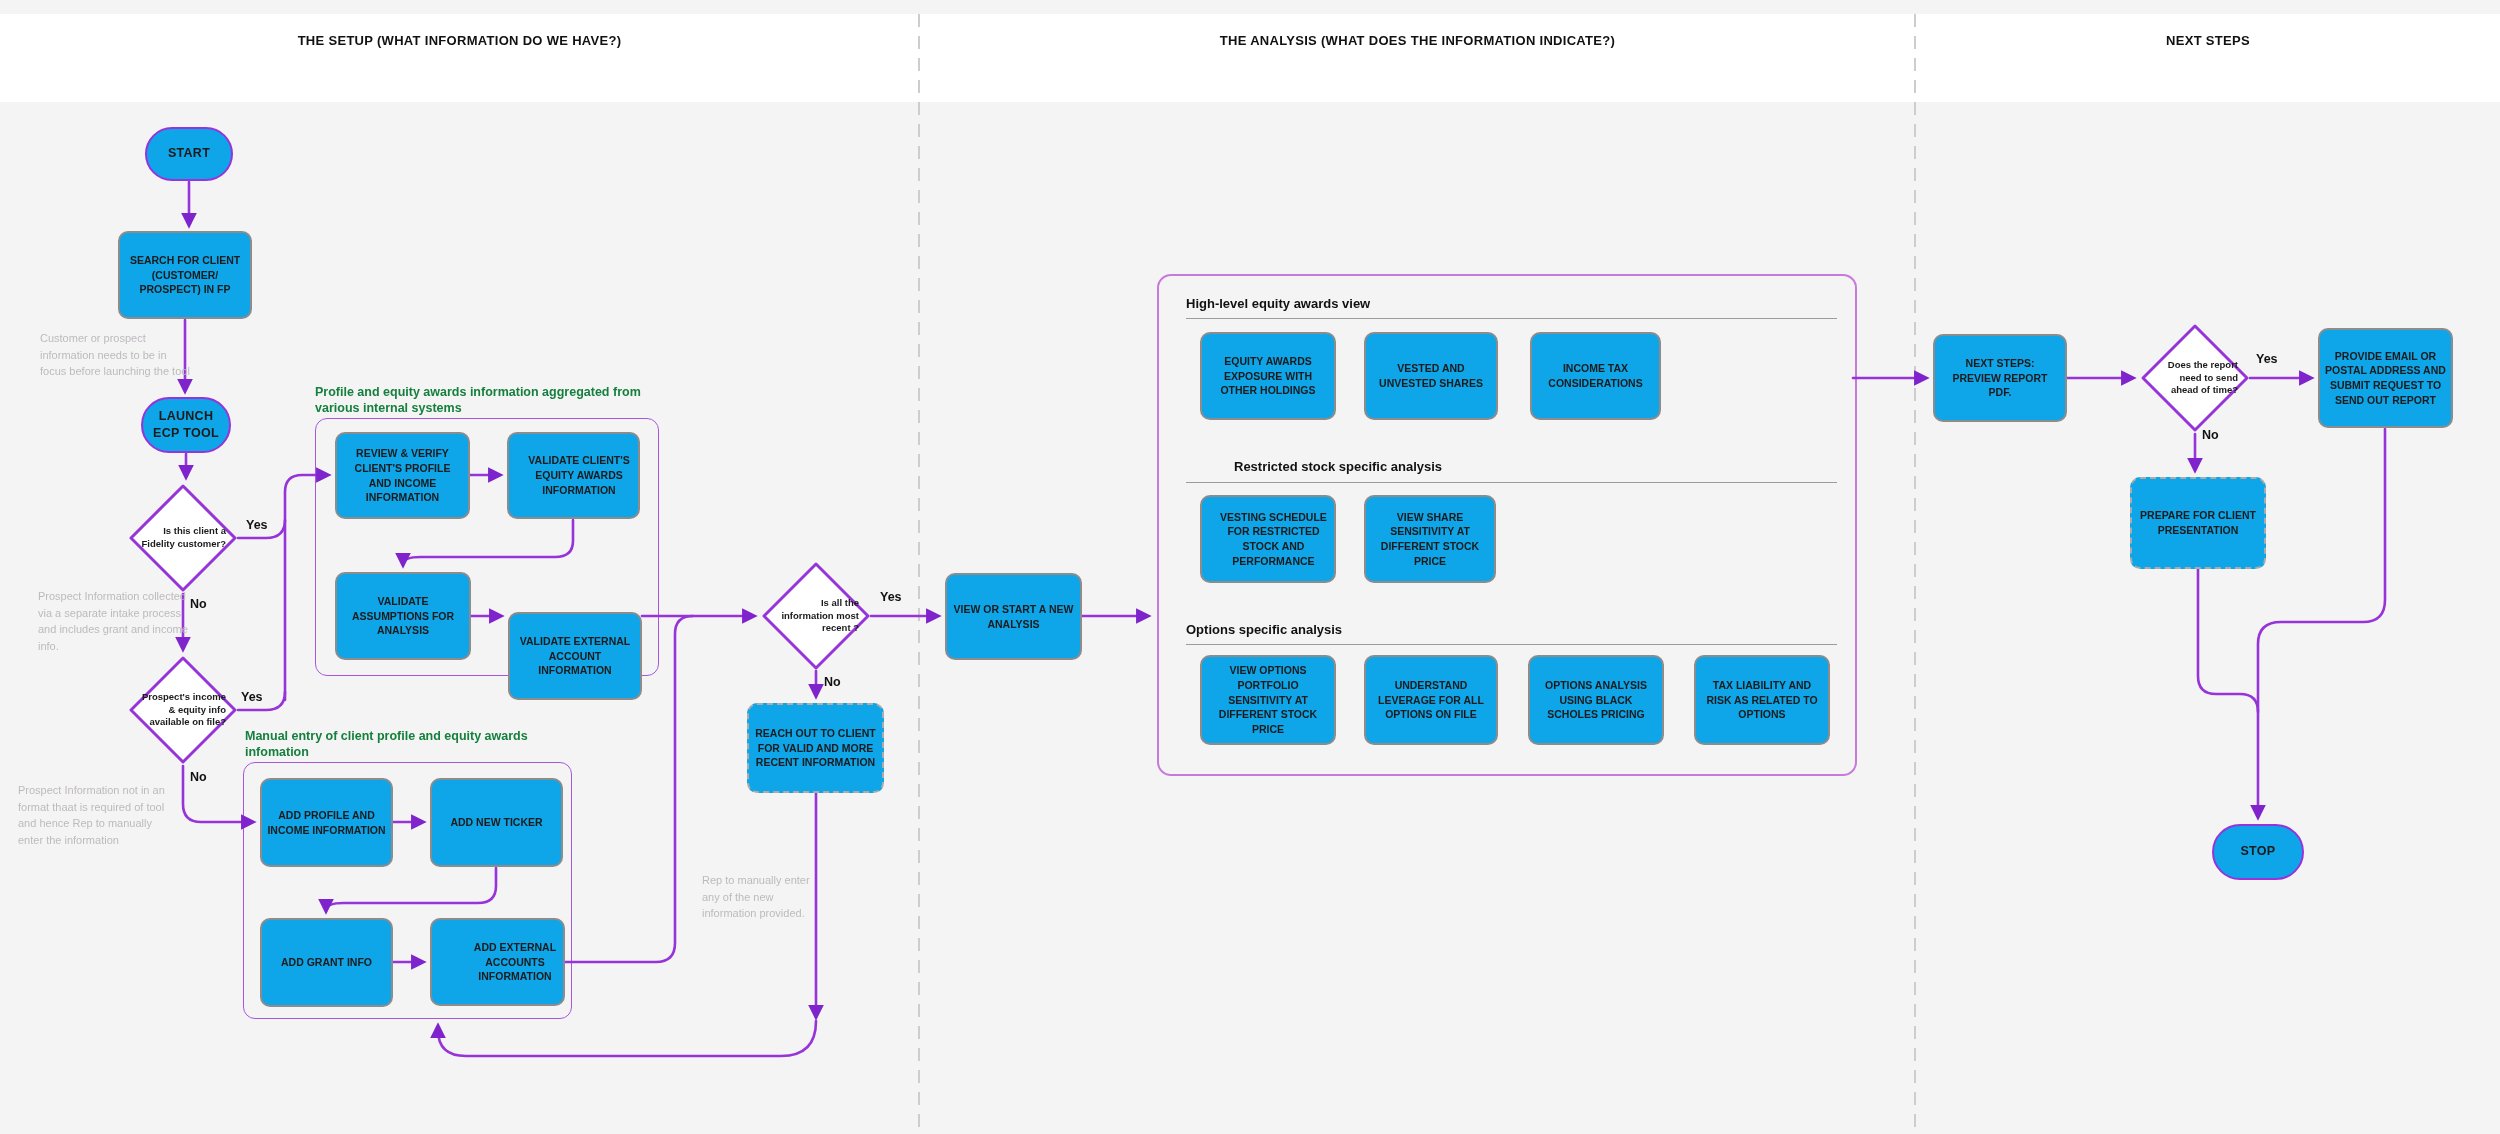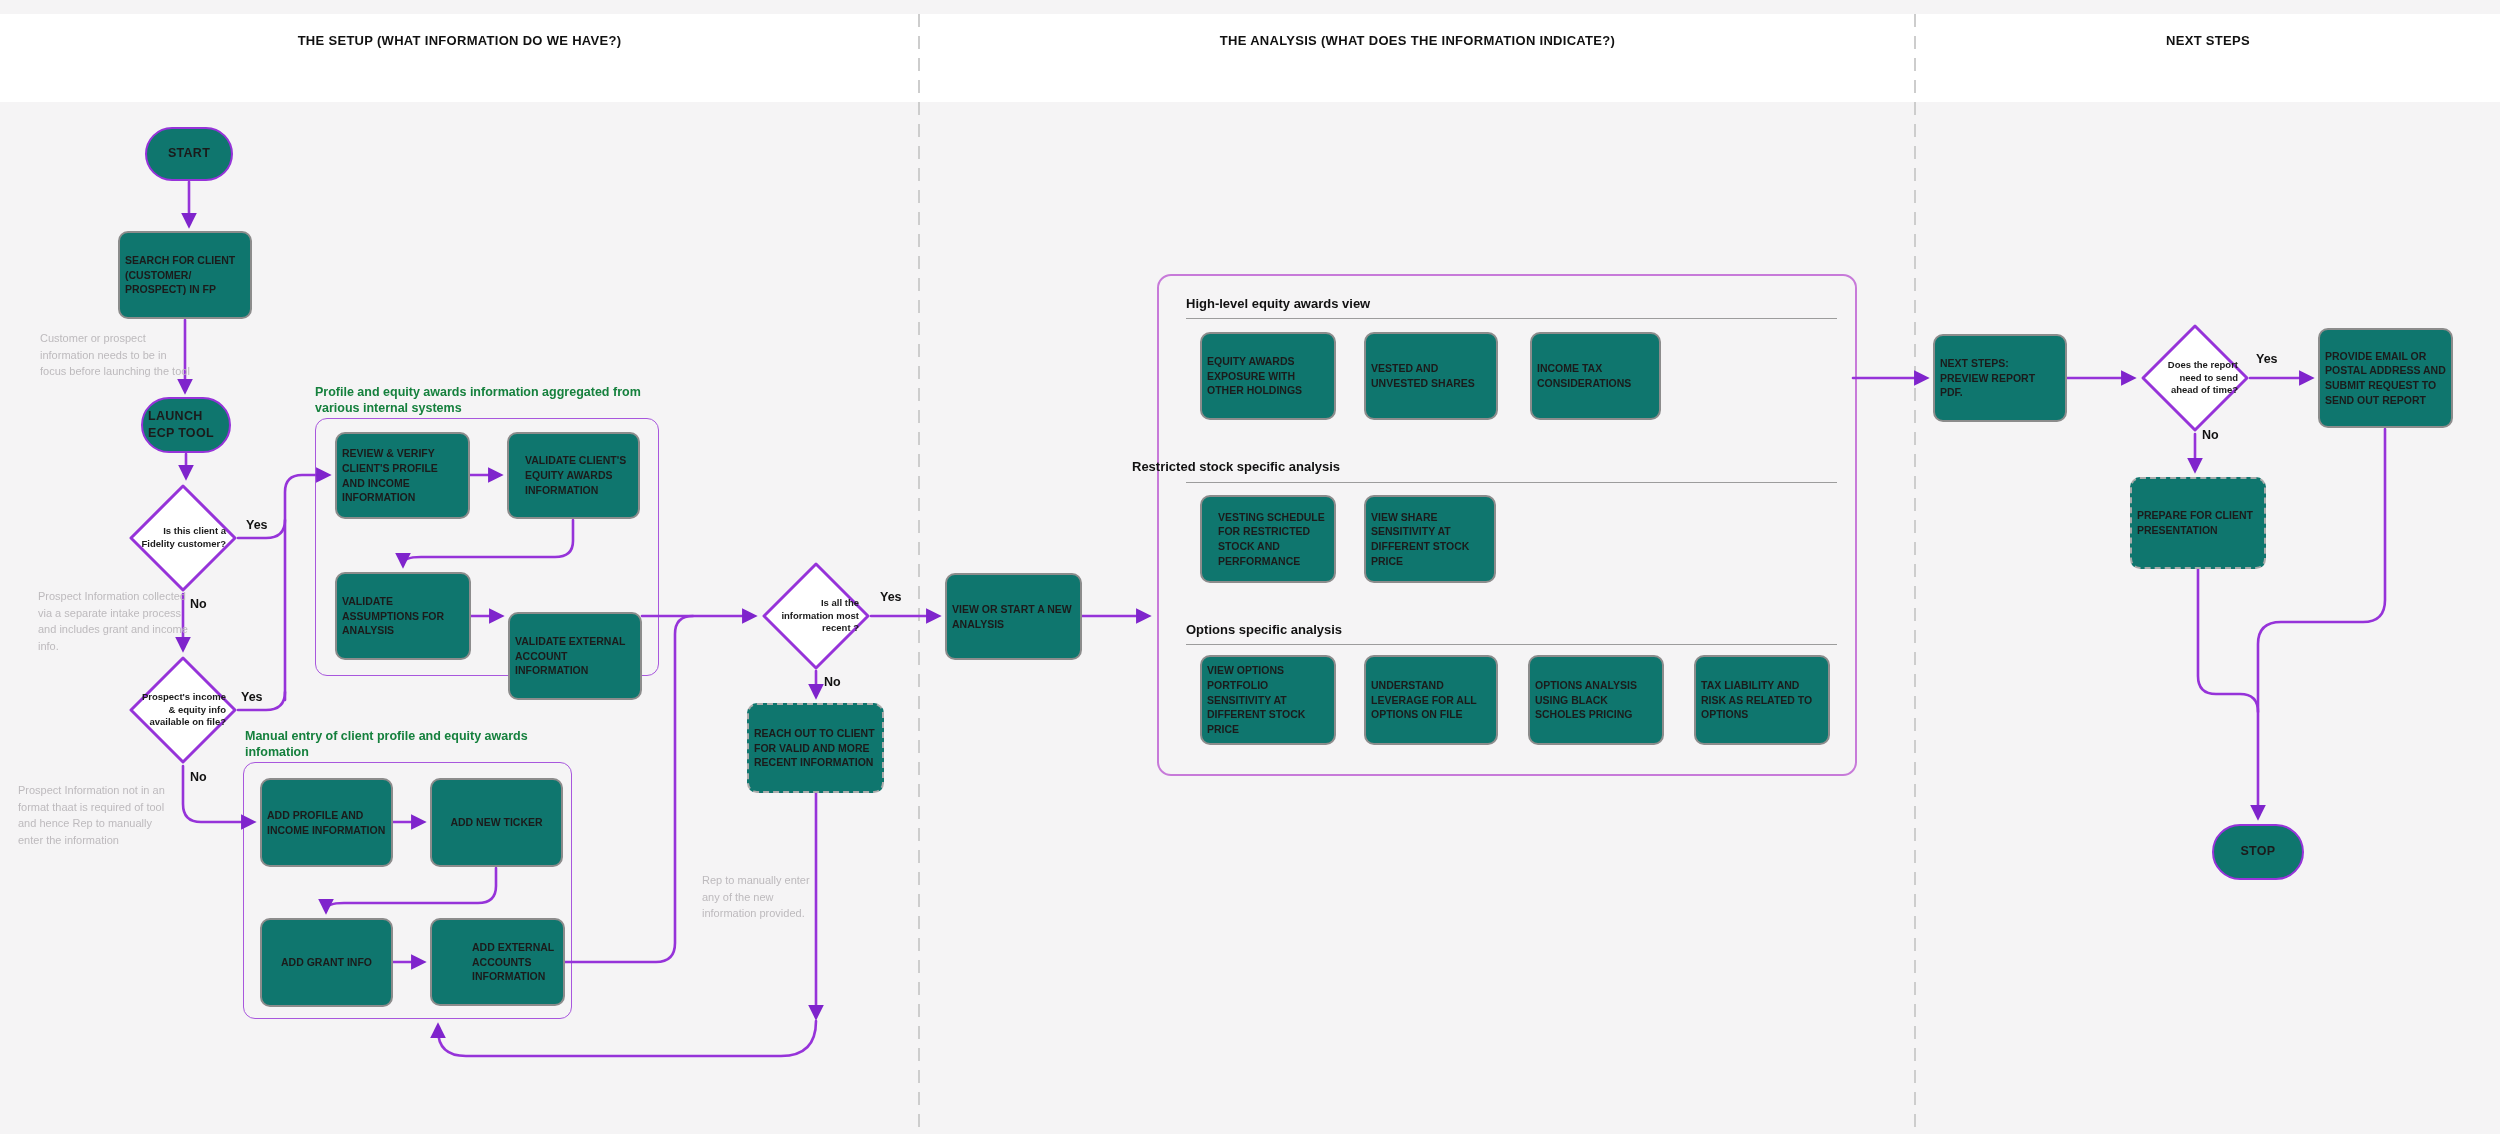--- a/index.html
+++ b/index.html
@@ -4,22 +4,22 @@
 <style>
   html,body{margin:0;padding:0;background:#f5f4f5;}
   body{position:relative;width:2500px;height:1134px;overflow:hidden;
        font-family:"Liberation Sans",sans-serif;color:#151515;}
   .band{position:absolute;left:0;top:14px;width:2500px;height:88px;background:#ffffff;}
   .divider{position:absolute;top:14px;height:1120px;width:2px;
            background:repeating-linear-gradient(to bottom,#cdcdcd 0 13px,transparent 13px 22px);}
   .col-title{position:absolute;top:33px;font-size:13px;font-weight:bold;letter-spacing:.3px;
              text-align:center;color:#111;}
   svg.flow{position:absolute;left:0;top:0;z-index:1;pointer-events:none;}
-  .node{position:absolute;z-index:2;background:#0f766e;border:2px solid #8c8c8c;border-radius:10px;
-        display:flex;align-items:center;justify-content:center;text-align:left;
+  .node{position:absolute;z-index:2;background:#0ea5e9;border:2px solid #8c8c8c;border-radius:10px;
+        display:flex;align-items:center;justify-content:center;text-align:center;
         font-weight:bold;font-size:10.5px;line-height:1.4;padding:5px;box-sizing:border-box;color:#1b1b1b;}
   .terminal{border:2.5px solid #9633d9;border-radius:30px;font-size:12.5px;letter-spacing:.3px;}
   .dashedbox{border:2px dashed #ababab;}
   .diamond{position:absolute;z-index:2;}
   .diamond svg{position:absolute;left:0;top:0;}
   .diamond .dtext{position:absolute;left:12px;right:12px;top:0;bottom:0;display:flex;
                   align-items:center;justify-content:center;text-align:right;
                   font-weight:bold;font-size:9.5px;line-height:1.35;color:#1b1b1b;}
   .group{position:absolute;z-index:0;border:1.6px solid #a857dd;border-radius:12px;}
   .bigbox{position:absolute;z-index:0;border:2px solid #c77ad9;border-radius:14px;}
@@ -118,21 +118,21 @@
 </div>
 <div class="node dashedbox" style="left:747px;top:703px;width:137px;height:90px;">REACH OUT TO CLIENT  FOR VALID AND MORE RECENT INFORMATION</div>
 <div class="node" style="left:945px;top:573px;width:137px;height:87px;">VIEW OR START A NEW ANALYSIS</div>
 
 <div class="sec-title" style="left:1186px;top:296px;">High-level equity awards  view</div>
 <div class="sec-rule" style="left:1186px;top:318px;width:651px;"></div>
 <div class="node" style="left:1200px;top:332px;width:136px;height:88px;">EQUITY AWARDS EXPOSURE WITH OTHER HOLDINGS</div>
 <div class="node" style="left:1364px;top:332px;width:134px;height:88px;">VESTED AND UNVESTED SHARES</div>
 <div class="node" style="left:1530px;top:332px;width:131px;height:88px;">INCOME TAX CONSIDERATIONS</div>
 
-<div class="sec-title" style="left:1132px;top:459px;">Restricted stock specific analysis</div>
+<div class="sec-title" style="left:1234px;top:459px;">Restricted stock specific analysis</div>
 <div class="sec-rule" style="left:1186px;top:482px;width:651px;"></div>
 <div class="node" style="left:1200px;top:495px;width:136px;height:88px;padding-left:16px;">VESTING SCHEDULE FOR RESTRICTED STOCK AND PERFORMANCE</div>
 <div class="node" style="left:1364px;top:495px;width:132px;height:88px;">VIEW SHARE SENSITIVITY AT DIFFERENT STOCK PRICE</div>
 
 <div class="sec-title" style="left:1186px;top:622px;text-align:right;">Options specific analysis</div>
 <div class="sec-rule" style="left:1186px;top:644px;width:651px;"></div>
 <div class="node" style="left:1200px;top:655px;width:136px;height:90px;">VIEW OPTIONS PORTFOLIO SENSITIVITY AT DIFFERENT STOCK PRICE</div>
 <div class="node" style="left:1364px;top:655px;width:134px;height:90px;">UNDERSTAND LEVERAGE FOR ALL OPTIONS ON FILE</div>
 <div class="node" style="left:1528px;top:655px;width:136px;height:90px;">OPTIONS ANALYSIS USING BLACK SCHOLES PRICING</div>
 <div class="node" style="left:1694px;top:655px;width:136px;height:90px;">TAX LIABILITY AND RISK AS RELATED TO OPTIONS</div>

